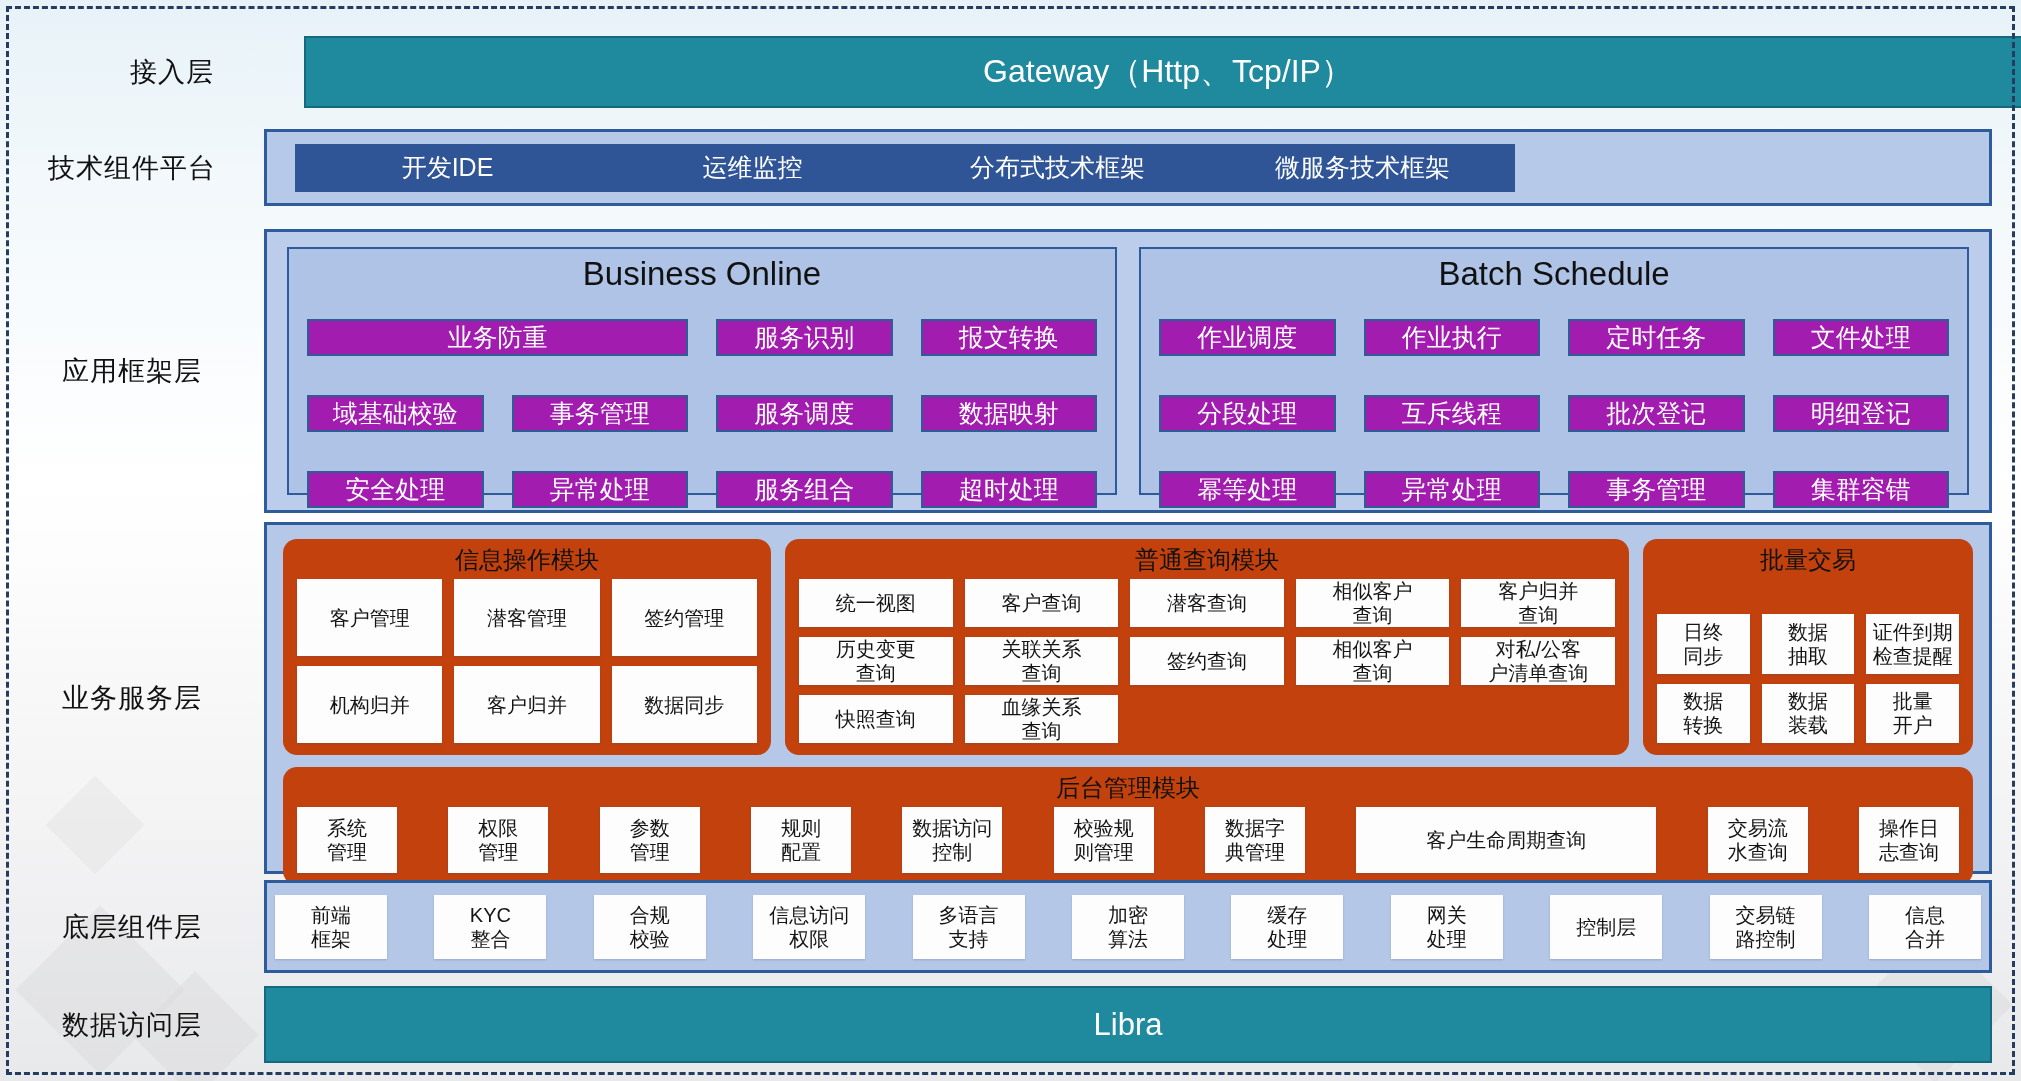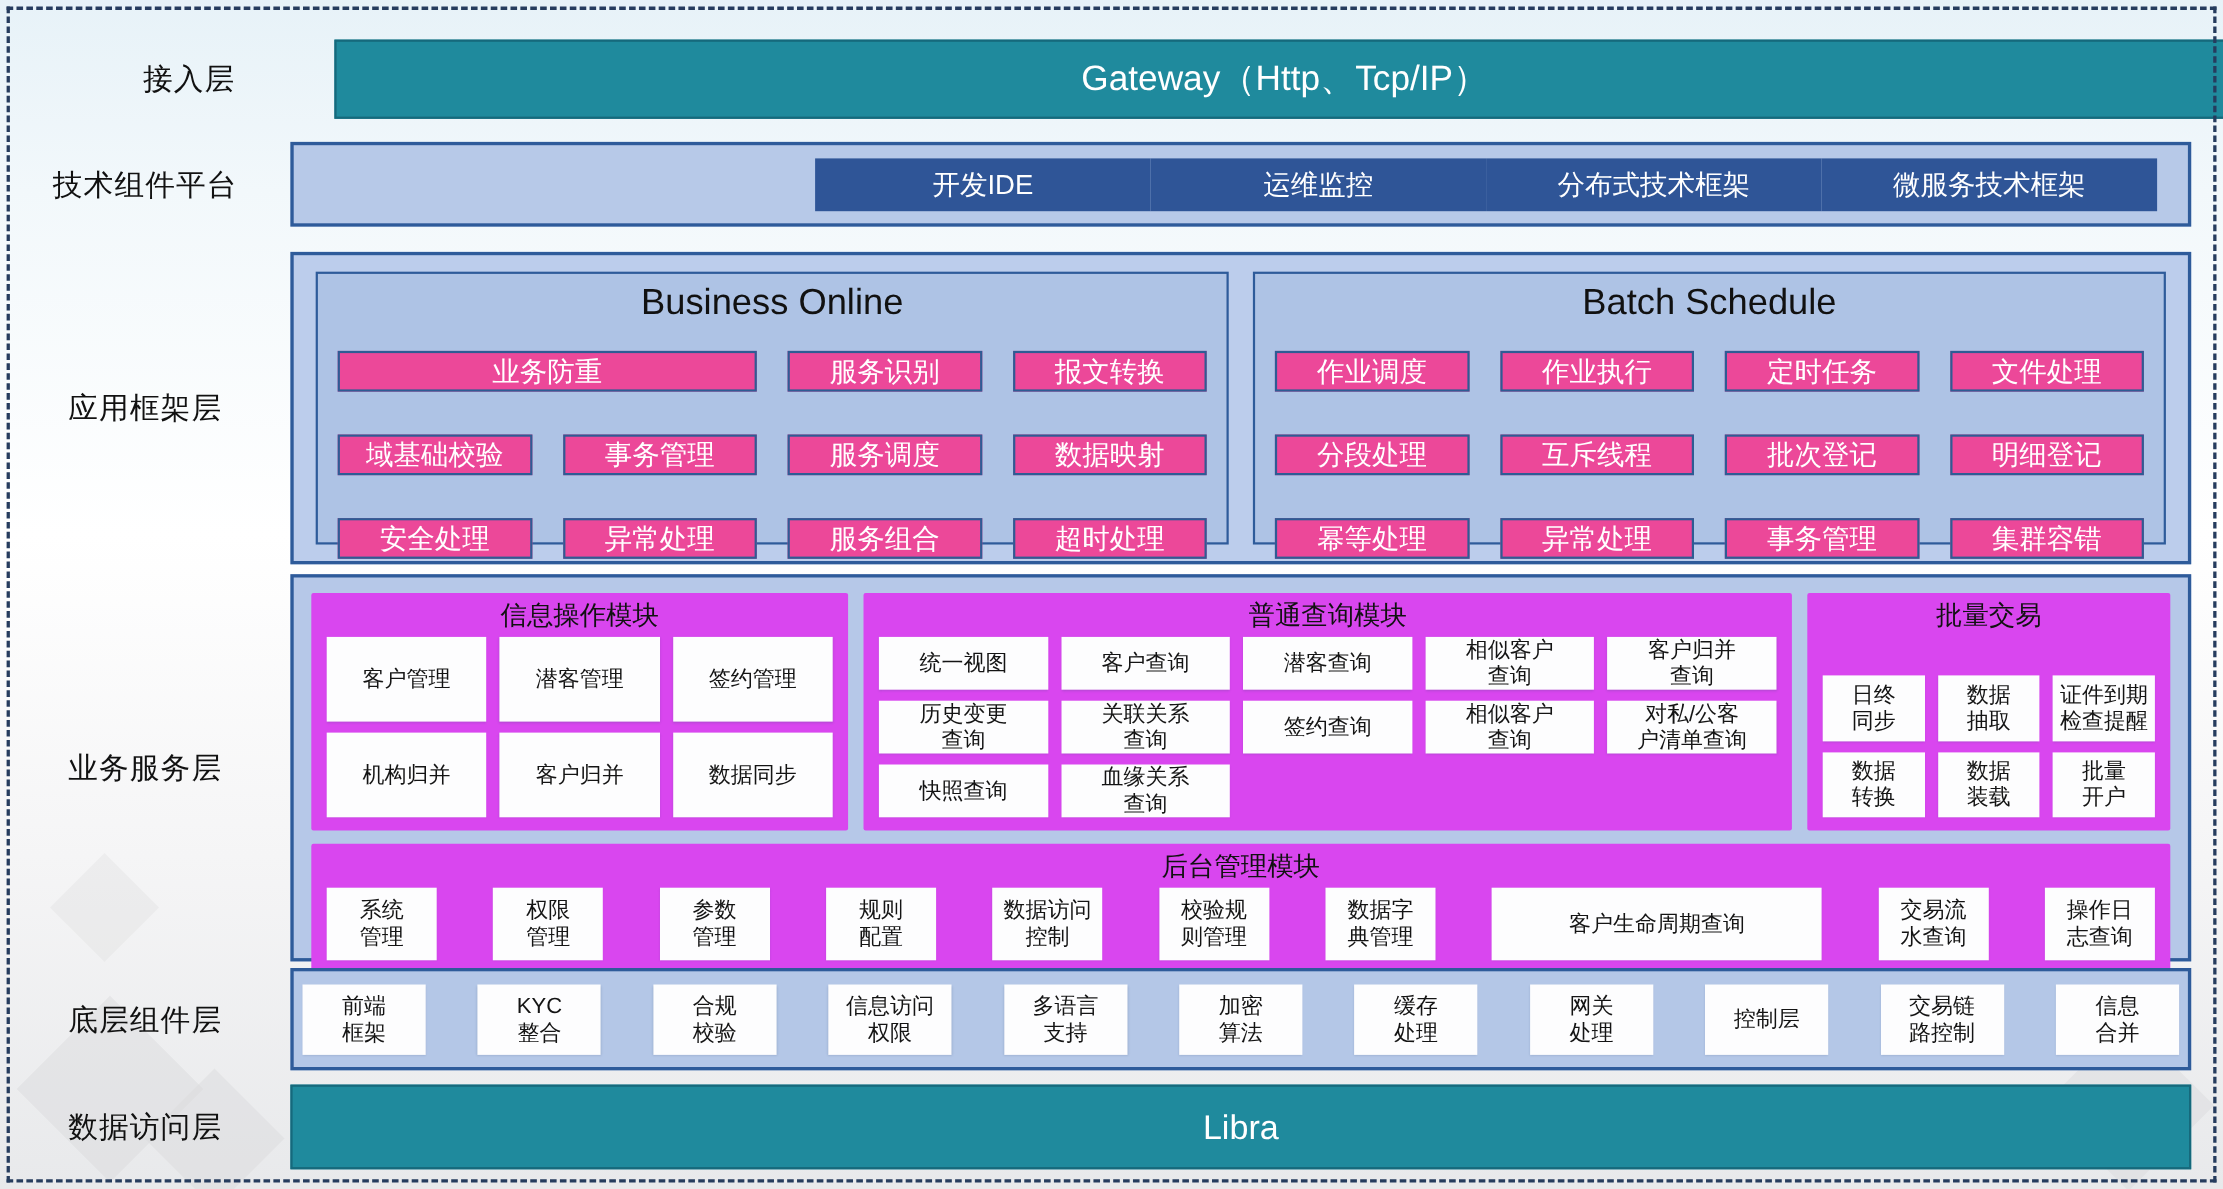--- a/index.html
+++ b/index.html
@@ -9,33 +9,33 @@
     background:linear-gradient(180deg,#e7f2f8 0%,#f2f8fb 16%,#ffffff 45%,#f5f5f6 72%,#e8e9eb 100%);
   }
   .cube{position:absolute;background:#d9dadc;opacity:.45;transform:rotate(45deg);z-index:0;}
   .dashed-frame{position:absolute;inset:6px;border:3px dashed #263c5e;pointer-events:none;z-index:6;}
   .row{position:absolute;left:0;width:2021px;display:flex;align-items:stretch;z-index:2;}
   .layer-label{width:264px;display:flex;align-items:center;justify-content:center;font-size:27px;letter-spacing:1px;}
   .row-content{flex:1;margin-right:29px;display:flex;}
   
   .teal-bar{flex:1;background:#1f8a9d;border:2px solid #16697c;color:#fff;display:flex;align-items:center;justify-content:center;font-size:32px;}
   
-  .tech-container{flex:1;background:#b7c9e8;border:3px solid #2e5b9a;display:flex;align-items:center;justify-content:flex-end;padding:0 28px;}
+  .tech-container{flex:1;background:#b7c9e8;border:3px solid #2e5b9a;display:flex;align-items:center;justify-content:flex-start;padding:0 28px;}
   .tech-btn{width:305px;height:48px;background:#2f5597;color:#fff;font-size:25px;display:flex;align-items:center;justify-content:center;}
   
   .frame-outer{flex:1;background:#bccdec;border:3px solid #2e5b9a;display:flex;gap:22px;padding:15px 20px;}
   .frame-sub{flex:1;background:#aec3e5;border:2px solid #2e5b9a;padding:4px 18px 14px;display:flex;flex-direction:column;}
   .frame-title{text-align:center;font-size:33px;height:42px;line-height:42px;}
   .frame-grid{flex:1;display:grid;grid-template-columns:repeat(4,1fr);gap:15px 28px;}
-  .blue-box{background:#ec4899;border:2px solid #2e5c94;color:#fff;font-size:25px;display:flex;align-items:center;justify-content:center;margin-top:24px;}
+  .blue-box{background:#a21caf;border:2px solid #2e5c94;color:#fff;font-size:25px;display:flex;align-items:center;justify-content:center;margin-top:24px;}
   .span2{grid-column:span 2;}
   
   .service-outer{flex:1;background:#b6c8e8;border:3px solid #2e5b9a;padding:14px 16px;display:flex;flex-direction:column;gap:12px;}
   .service-top{display:flex;gap:14px;flex:1;}
-  .module{background:#d946ef;border-radius:2px;padding:2px 14px 12px;display:flex;flex-direction:column;}
+  .module{background:#c2410c;border-radius:14px;padding:2px 14px 12px;display:flex;flex-direction:column;}
   .module-title{text-align:center;font-size:24px;height:38px;line-height:38px;}
   .module-grid{flex:1;display:grid;gap:10px 12px;}
   .grid-3{grid-template-columns:repeat(3,1fr);}
   .grid-6{grid-template-columns:repeat(5,1fr);}
   .white-box{background:#fdfdfe;color:#141414;font-size:20px;line-height:1.2;display:flex;align-items:center;justify-content:center;
     text-align:center;white-space:pre-line;box-shadow:0 1px 2px rgba(60,80,120,.25);}
   .mod-info{flex:0 0 460px;}
   .mod-query{flex:1;}
   .mod-batch{flex:0 0 302px;gap:35px;}
   .admin-row{display:flex;justify-content:space-between;align-items:stretch;height:66px;}

